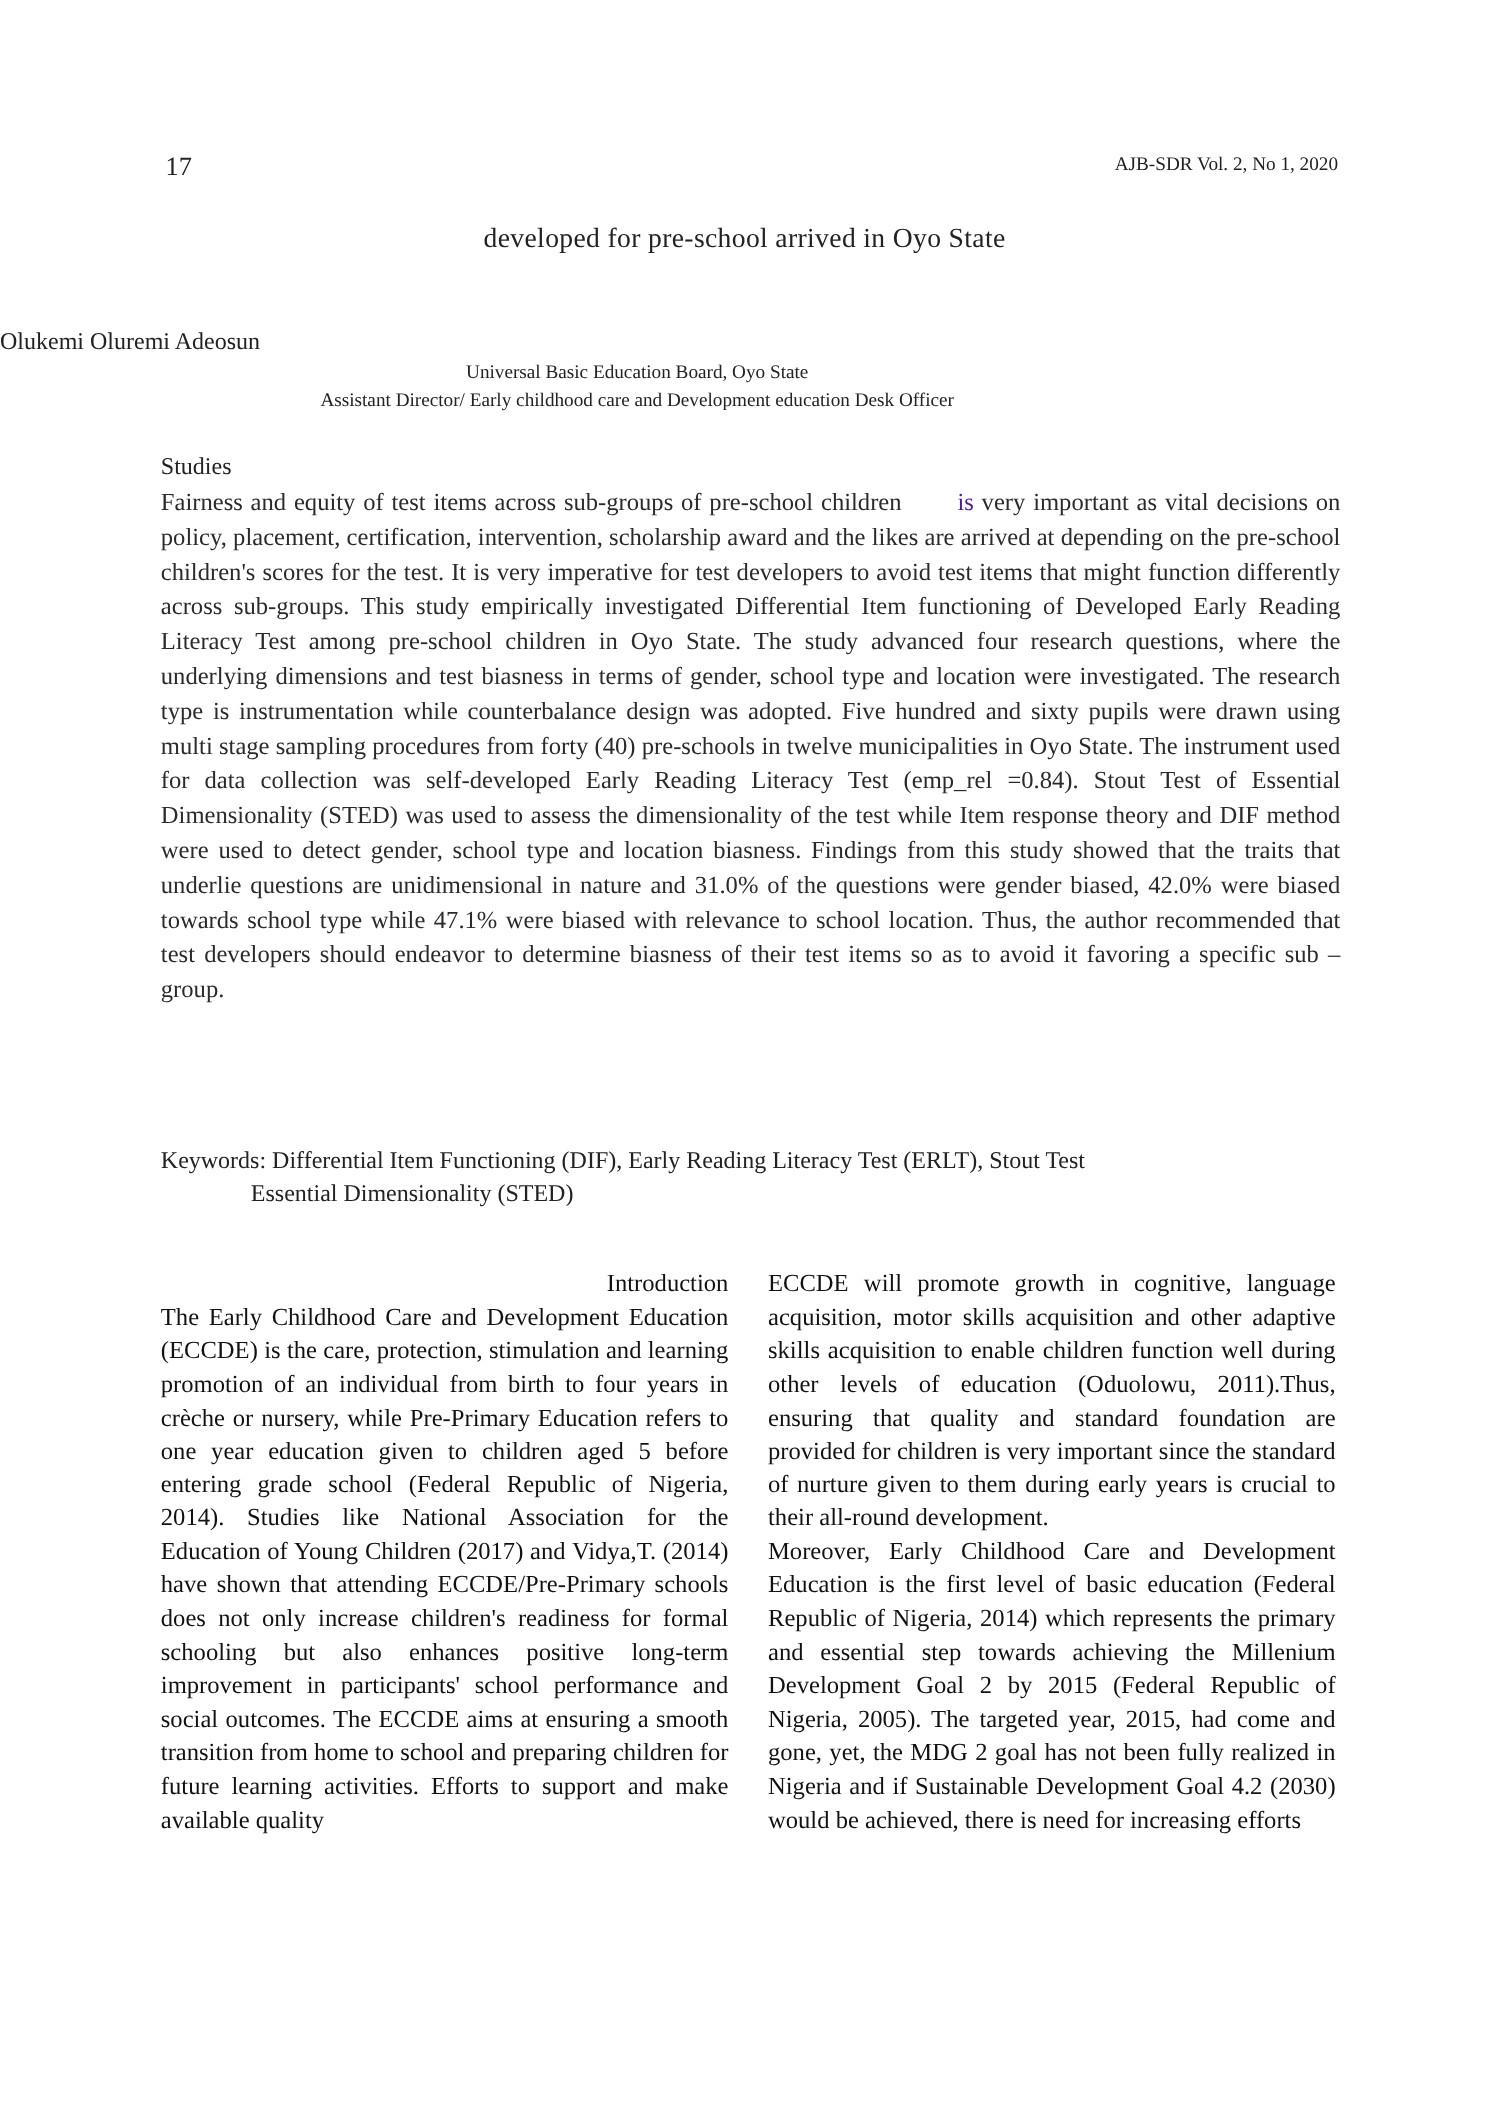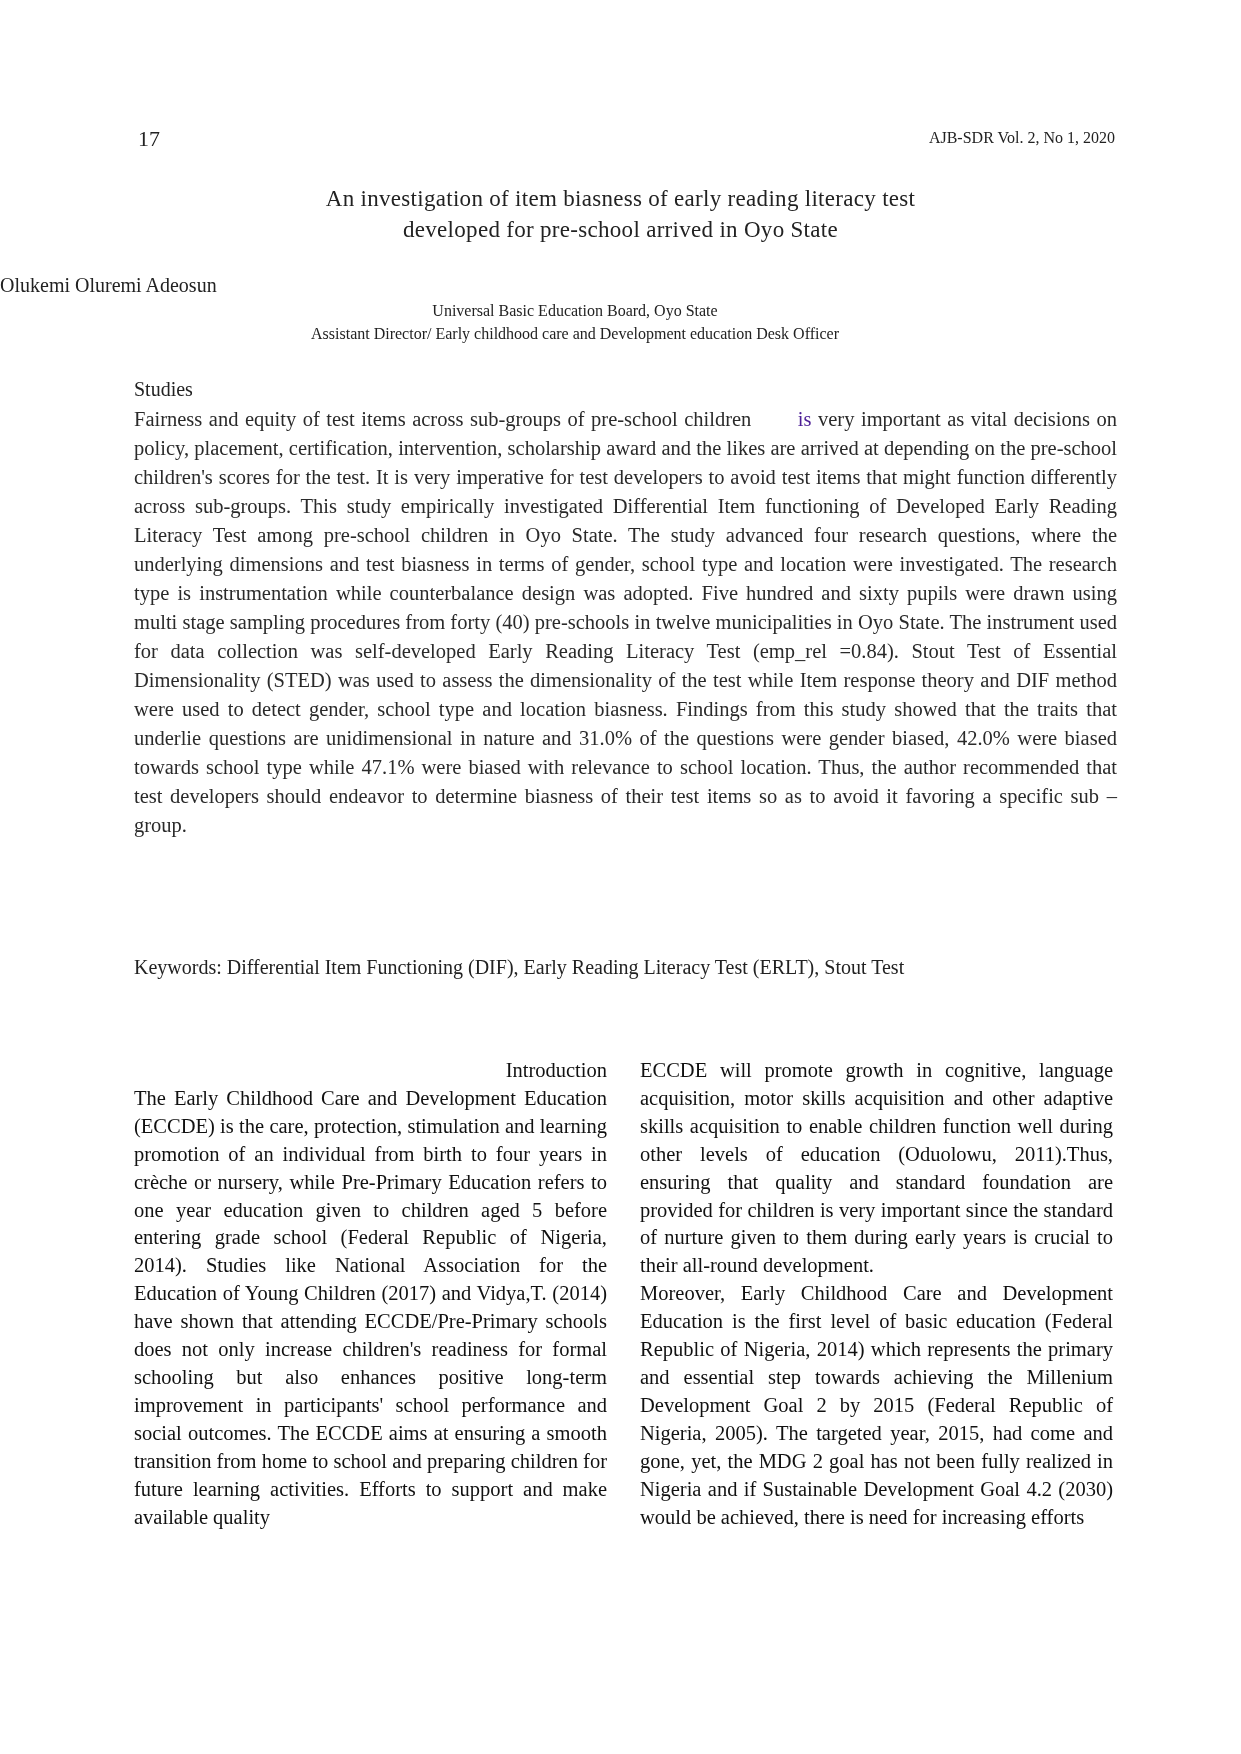--- a/index.html
+++ b/index.html
@@ -4,21 +4,21 @@
 <style>
   html, body { margin: 0; padding: 0; background: #ffffff; }
   body { width: 1241px; height: 1754px; position: relative; overflow: hidden;
          font-family: "Liberation Serif", "DejaVu Serif", serif; color: #222; }
   .page-num { position: absolute; left: 138px; top: 126px; font-size: 22px; color: #222; }
   .journal-ref { position: absolute; right: 126px; top: 129px; font-size: 16px; color: #222; }
   .title { position: absolute; left: 0; width: 1241px; top: 183px; text-align: center;
            font-size: 23px; line-height: 31px; color: #222; letter-spacing: 0.3px; }
   .author { position: absolute; left: 0; width: 1241px; top: 274px; 
             font-size: 20px; color: #222; }
-  .affil { position: absolute; left: 0; width: 1062px; text-align: center; font-size: 16px; color: #222; margin-left: 44px; }
+  .affil { position: absolute; left: 0; width: 1062px; text-align: center; font-size: 16px; color: #222; }
   .affil1 { top: 302px; }
   .affil2 { top: 325px; }
   .abstract-heading { position: absolute; left: 134px; top: 378px; font-size: 20px; color: #222; }
   .abstract-body { position: absolute; left: 134px; top: 405px; width: 983px; font-size: 20.5px;
                    line-height: 29px; text-align: justify; color: #2a2a2a; }
   .green { color: #4c1d95; margin-left: 40px; }
   .keywords { position: absolute; left: 134px; top: 953px; width: 983px; font-size: 20px; line-height: 28px; color: #222; }
   .keywords .kw-cont { display: block; padding-left: 75px; }
   .col { position: absolute; top: 1057px; width: 473px; font-size: 20.5px; line-height: 27.9px;
          text-align: justify; color: #111; font-family: "Liberation Serif", serif; }
@@ -27,33 +27,33 @@
   .intro-heading { display: block; text-align: right; }
   p { margin: 0; }
 </style>
 </head>
 <body>
 
 <div class="page-num">17</div>
 <div class="journal-ref">AJB-SDR Vol. 2, No 1, 2020</div>
 
 <div class="title">
-  <div>An investigation of item biasness of early reading literacy test</div>
   <div>developed for pre-school arrived in Oyo State</div>
 </div>
 
 <div class="author">Olukemi Oluremi Adeosun</div>
 <div class="affil affil1">Universal Basic Education Board, Oyo State</div>
 <div class="affil affil2">Assistant Director/ Early childhood care and Development education Desk Officer</div>
 
 <div class="abstract-heading">Studies</div>
 <p class="abstract-body"><span>Fairness and equity of test items across sub-groups of pre-school children </span><span class="green">is</span><span> very important as vital decisions on policy, placement, certification, intervention, scholarship award and the likes are arrived at depending on the pre-school children's scores for the test. It is very imperative for test developers to avoid test items that might function differently across sub-groups. This study empirically investigated Differential Item functioning of Developed Early Reading Literacy Test among pre-school children in Oyo State. The study advanced four research questions, where the underlying dimensions and test biasness in terms of gender, school type and location were investigated. The research type is instrumentation while counterbalance design was adopted. Five hundred and sixty pupils were drawn using multi stage sampling procedures from forty (40) pre-schools in twelve municipalities in Oyo State. The instrument used for data collection was self-developed Early Reading Literacy Test (emp_rel =0.84). Stout Test of Essential Dimensionality (STED) was used to assess the dimensionality of the test while Item response theory and DIF method were used to detect gender, school type and location biasness. Findings from this study showed that the traits that underlie questions are unidimensional in nature and 31.0% of the questions were gender biased, 42.0% were biased towards school type while 47.1% were biased with relevance to school location. Thus, the author recommended that test developers should endeavor to determine biasness of their test items so as to avoid it favoring a specific sub – group.</span></p>
 
 <div class="keywords">
   <span>Keywords: Differential Item Functioning (DIF), Early Reading Literacy Test (ERLT), Stout Test</span>
+  <span class="kw-cont">Essential Dimensionality (STED)</span>
 </div>
 
 <div class="col col-left">
   <span class="intro-heading">Introduction</span>
   <p>The Early Childhood Care and Development Education (ECCDE) is the care, protection, stimulation and learning promotion of an individual from birth to four years in crèche or nursery, while Pre-Primary Education refers to one year education given to children aged 5 before entering grade school (Federal Republic of Nigeria, 2014). Studies like National Association for the Education of Young Children (2017) and Vidya,T. (2014) have shown that attending ECCDE/Pre-Primary schools does not only increase children's readiness for formal schooling but also enhances positive long-term improvement in participants' school performance and social outcomes. The ECCDE aims at ensuring a smooth transition from home to school and preparing children for future learning activities. Efforts to support and make available quality</p>
 </div>
 
 <div class="col col-right">
   <p>ECCDE will promote growth in cognitive, language acquisition, motor skills acquisition and other adaptive skills acquisition to enable children function well during other levels of education (Oduolowu, 2011).Thus, ensuring that quality and standard foundation are provided for children is very important since the standard of nurture given to them during early years is crucial to their all-round development.</p>
   <p>Moreover, Early Childhood Care and Development Education is the first level of basic education (Federal Republic of Nigeria, 2014) which represents the primary and essential step towards achieving the Millenium Development Goal 2 by 2015 (Federal Republic of Nigeria, 2005). The targeted year, 2015, had come and gone, yet, the MDG 2 goal has not been fully realized in Nigeria and if Sustainable Development Goal 4.2 (2030) would be achieved, there is need for increasing efforts</p>

